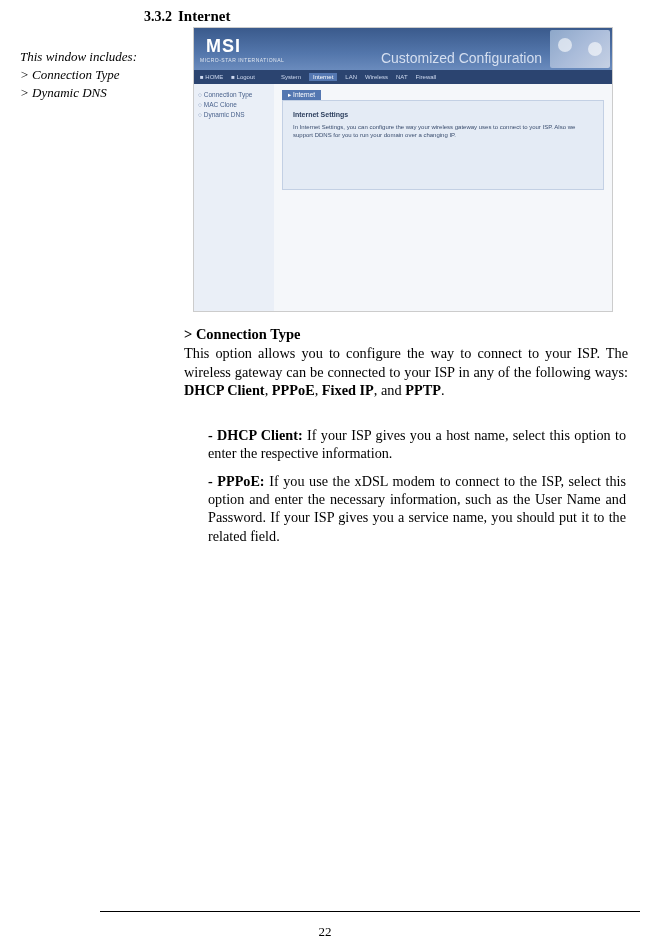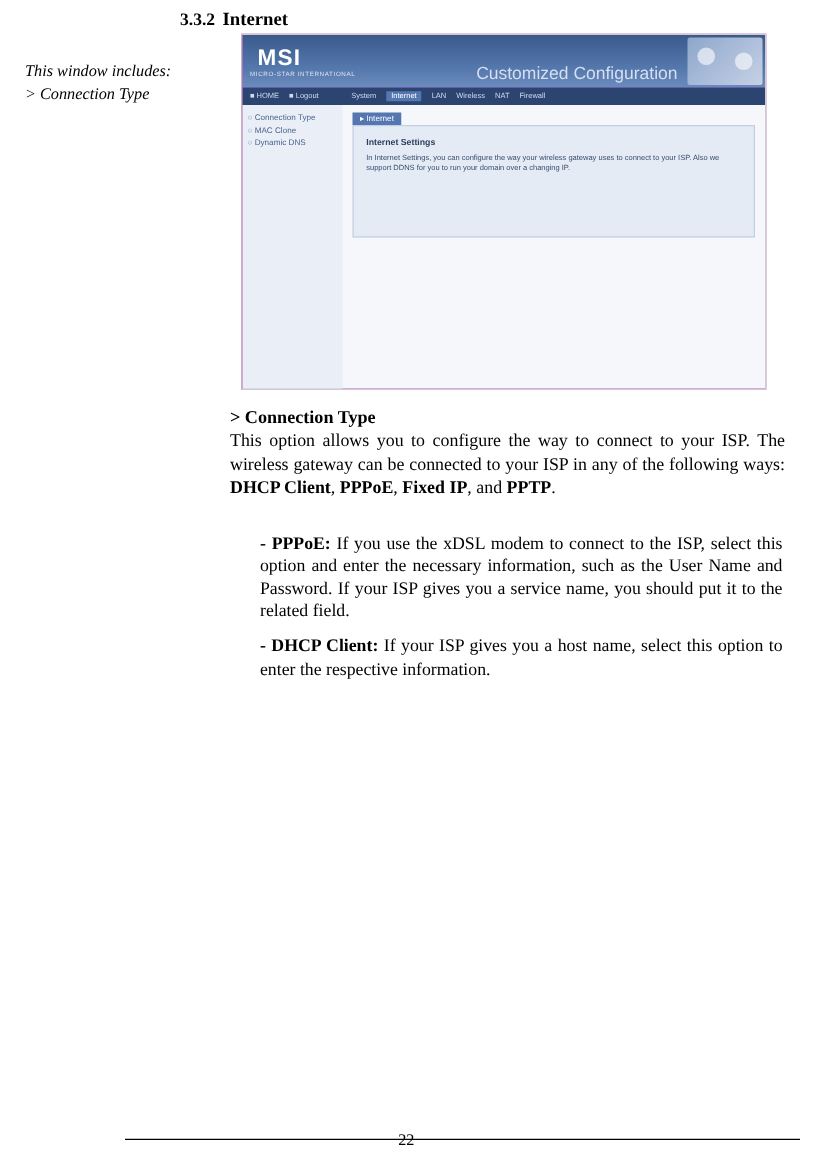--- a/index.html
+++ b/index.html
@@ -204,21 +204,21 @@
     .para b { font-weight: bold; }
     .footer-line {
       position: absolute;
       bottom: 28px;
       left: 100px;
       right: 10px;
       border-top: 1px solid #000;
     }
     .page-num {
       position: absolute;
-      bottom: 20px;
+      bottom: 0;
       left: 0;
       right: 0;
       text-align: center;
       font-size: 13px;
     }
   </style>
 </head>
 <body>
 
 <div class="page">
@@ -226,20 +226,21 @@
   <div class="section-header">
     <div class="section-number">3.3.2</div>
     <div class="section-title">Internet</div>
   </div>
 
 
   <div class="two-col">
     <div class="sidebar-notes">
       <div>This window includes:</div>
       <div>&gt; Connection Type</div>
+      <div>&gt; Dynamic DNS</div>
     </div>
 
     <div class="screenshot-wrap">
       <div class="ui-shot">
         <div class="ui-topbar">
           <div>
             <div class="ui-logo">MSI</div>
             <div class="ui-logo-sub">MICRO-STAR INTERNATIONAL</div>
           </div>
           <div class="ui-headline">Customized Configuration</div>
@@ -274,25 +275,25 @@
     </div>
   </div>
 
   <div class="content-below">
     <div class="subheading">&gt; Connection Type</div>
     <div class="para">
       <span>This option allows you to configure the way to connect to your ISP.  The wireless gateway can be connected to your ISP in any of the following ways: </span><b>DHCP Client</b><span>, </span><b>PPPoE</b><span>, </span><b>Fixed IP</b><span>, and</span> <b>PPTP</b>.
     </div>
 
     <div class="indented">
+      <b>- DHCP Client:</b><span> If your ISP gives you a host name, select this option to enter the respective information.</span>
+    </div>
+
+    <div class="indented">
       <b>- PPPoE:</b><span> If you use the xDSL modem to connect to the ISP, select this option and enter the necessary informa­tion, such as the User Name and Password.  If your ISP gives you a service name, you should put it to the related field.</span>
-    </div>
-
-    <div class="indented">
-      <b>- DHCP Client:</b><span> If your ISP gives you a host name, select this option to enter the respective information.</span>
     </div>
 
 
   </div>
 
   <div class="footer-line"></div>
   <div class="page-num">22</div>
 </div>
 
 </body></html>

